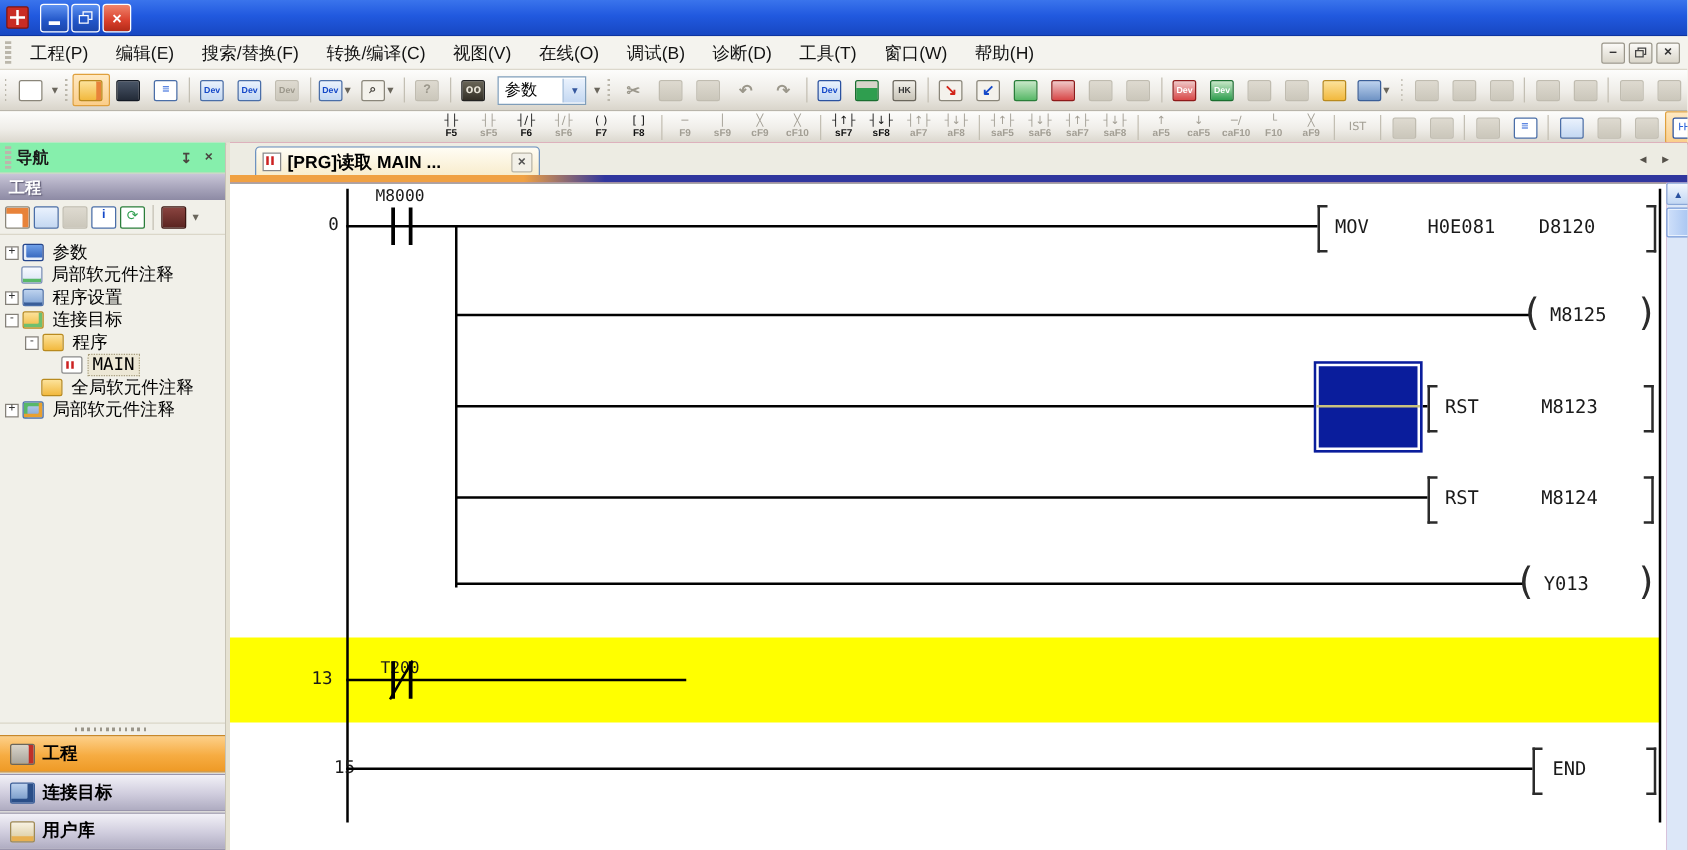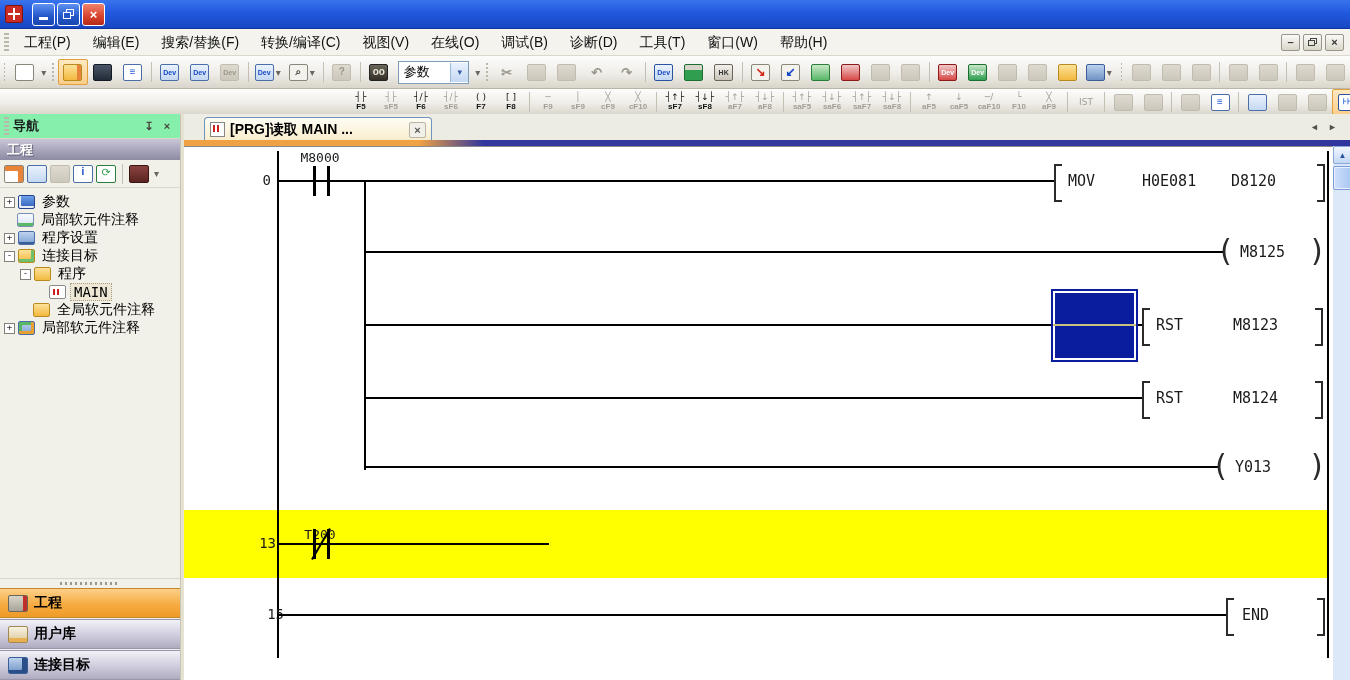--- a/index.html
+++ b/index.html
@@ -541,26 +541,26 @@
 
       <div class="splitdots">
           <span class="dots"></span>
         </div>
       <div class="navtabs">
         <div class="navtab active">
           <span class="bti bti-project"></span>
           <span>工程</span>
         </div>
         <div class="navtab">
+          <span class="bti bti-conn"></span>
+          <span>连接目标</span>
+        </div>
+        <div class="navtab">
           <span class="bti bti-lib"></span>
           <span>用户库</span>
-        </div>
-        <div class="navtab">
-          <span class="bti bti-conn"></span>
-          <span>连接目标</span>
         </div>
       </div>
     </div>
 
     <div class="vsplit"></div>
 
     <div class="docarea">
       <div class="tabbar">
         <div class="doctab">
           <span class="prgicon"></span>
@@ -609,21 +609,21 @@
         <span class="lbrk" style="left:958px;top:234px"></span>
         <span class="lad" style="left:972px;top:242px">RST</span>
         <span class="lad" style="left:1049px;top:242px">M8124</span>
         <span class="rbrk" style="left:1131px;top:234px"></span>
 
         <span class="hline" style="left:180px;top:319px;width:855px"></span>
         <span class="paren" style="left:1031px;top:301px">(</span>
         <span class="lad" style="left:1051px;top:311px">Y013</span>
         <span class="paren" style="left:1127px;top:301px">)</span>
 
-        <span class="stepnum" style="left:52px;top:388px">13</span>
+        <span class="stepnum" style="left:42px;top:388px">13</span>
         <span class="devlbl" style="left:98px;top:380px;width:76px">T200</span>
         <span class="hline" style="left:93px;top:396px;width:272px"></span>
         <span class="vline" style="left:129px;top:382px;height:30px;width:3px"></span>
         <span class="vline" style="left:143px;top:382px;height:30px;width:3px"></span>
         <span class="slash" style="left:136px;top:379px"></span>
 
         <span class="stepnum" style="left:60px;top:459px">15</span>
         <span class="hline" style="left:93px;top:467px;width:949px"></span>
         <span class="lbrk" style="left:1042px;top:451px"></span>
         <span class="lad" style="left:1058px;top:459px">END</span>

